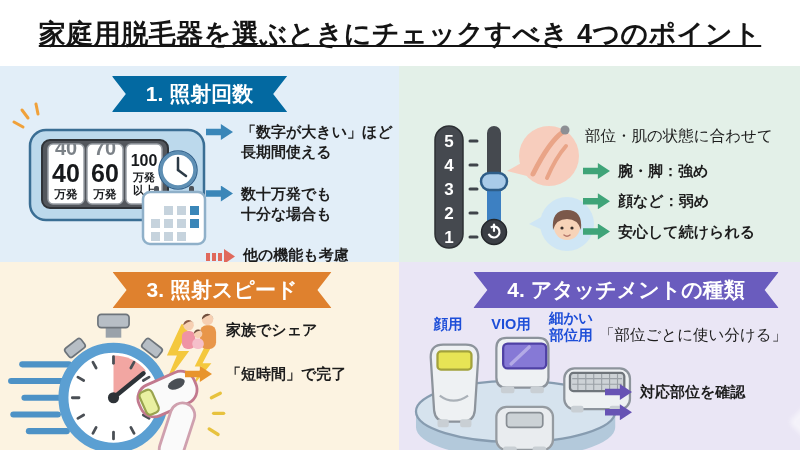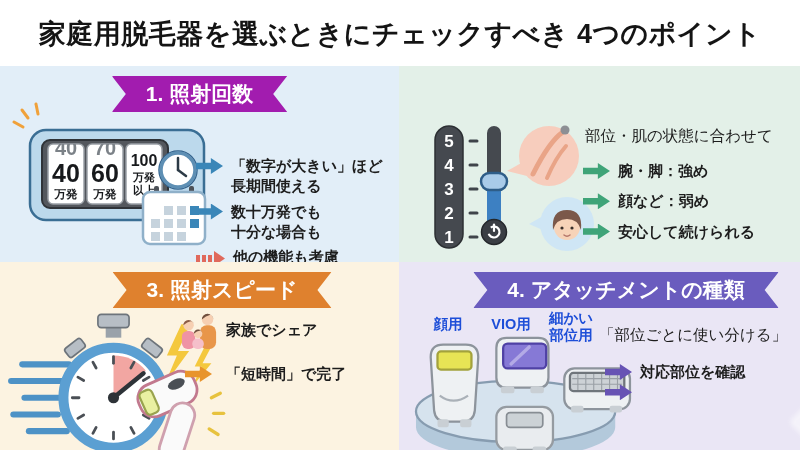--- a/index.html
+++ b/index.html
@@ -1,54 +1,54 @@
 <!DOCTYPE html>
 <html><head>
 <meta charset="utf-8">
 <style>
   html,body{margin:0;padding:0;background:#ffffff;}
   .canvas{position:relative;width:800px;height:450px;background:#fff;overflow:hidden;
           font-family:"Liberation Sans","DejaVu Sans",sans-serif;color:#1d1d1d;}
   .title{position:absolute;top:16px;left:0;right:0;text-align:center;
-         font-size:27px;font-weight:900;color:#141414;letter-spacing:.5px;}
+         font-size:27px;font-weight:900;color:#141414;letter-spacing:.5px;text-decoration:underline;}
   .q{position:absolute;overflow:hidden;}
   #q1{left:0;top:66px;width:399px;height:196px;background:#e2eef8;}
   #q2{left:399px;top:66px;width:401px;height:196px;background:#e3f0e8;}
   #q3{left:0;top:262px;width:444px;height:188px;background:#fcf3e1;}
   #q4{left:399px;top:262px;width:454px;height:188px;background:#eae6f5;}
   .ribbon{position:absolute;top:10px;left:50%;transform:translateX(-50%);
           height:36px;line-height:36px;padding:0 34px;white-space:nowrap;
           color:#fff;font-weight:800;font-size:21px;text-align:center;
           clip-path:polygon(0 0,100% 0,calc(100% - 14px) 50%,100% 100%,0 100%,14px 50%);}
-  #q1 .ribbon{background:#a21caf;}
+  #q1 .ribbon{background:#0369a1;}
   #q2 .ribbon{background:#2e9b64;}
   #q3 .ribbon{background:#df812e;}
   #q4 .ribbon{background:#6a5cbe;}
   .illu{position:absolute;inset:0;}
   .rows{position:absolute;display:flex;flex-direction:column;}
   .row{display:flex;align-items:flex-start;gap:8px;}
   .btxt{font-size:15px;font-weight:800;line-height:1.35;white-space:pre-line;color:#1d1d1d;}
   .lead{position:absolute;font-size:15.5px;font-weight:400;color:#1d1d1d;white-space:nowrap;}
   .arr{flex:none;width:27px;height:16px;margin-top:2px;
        clip-path:polygon(0 30%,55% 30%,55% 0,100% 50%,55% 100%,55% 70%,0 70%);}
   .arr.blue{background:#3a86b8;}
   .arr.green{background:#3fa478;}
   .arr.orange{background:#e8942c;}
   .arr.purple{background:#6753b4;}
   .dashArr{flex:none;display:flex;align-items:center;gap:2px;margin-top:4px;}
   .dash{width:4px;height:8px;background:#e0695c;}
   .dhead{width:11px;height:15px;background:#e0695c;clip-path:polygon(0 0,100% 50%,0 100%);}
   .iconBox{flex:none;width:38px;height:40px;}
-  #q1 .rows{left:196px;top:56px;gap:5px;width:190px;margin-top:34px;}
+  #q1 .rows{left:206px;top:56px;gap:21px;width:190px;}
   #q2 .lead{left:186px;top:60px;}
   #q2 .rows{left:184px;top:95px;gap:10px;}
   #q3 .rows{left:180px;top:48px;gap:6px;width:215px;}
   #q3 .row{align-items:center;}
   #q4 .lead{left:200px;top:63px;}
-  #q4 .rows{left:206px;top:100px;}
+  #q4 .rows{left:206px;top:120px;}
   .alabel{position:absolute;font-size:14.5px;font-weight:800;color:#1d4ed8;
           text-align:center;white-space:pre-line;line-height:1.15;transform:translateX(-50%);}
   .wm{position:absolute;right:26px;bottom:12px;width:32px;height:32px;background:#fff;
       opacity:.5;transform:rotate(45deg);border-radius:5px;filter:blur(2px);}
   svg text{font-family:"Liberation Sans","DejaVu Sans",sans-serif;}
 </style>
 </head>
 <body>
 
 <div class="canvas">

